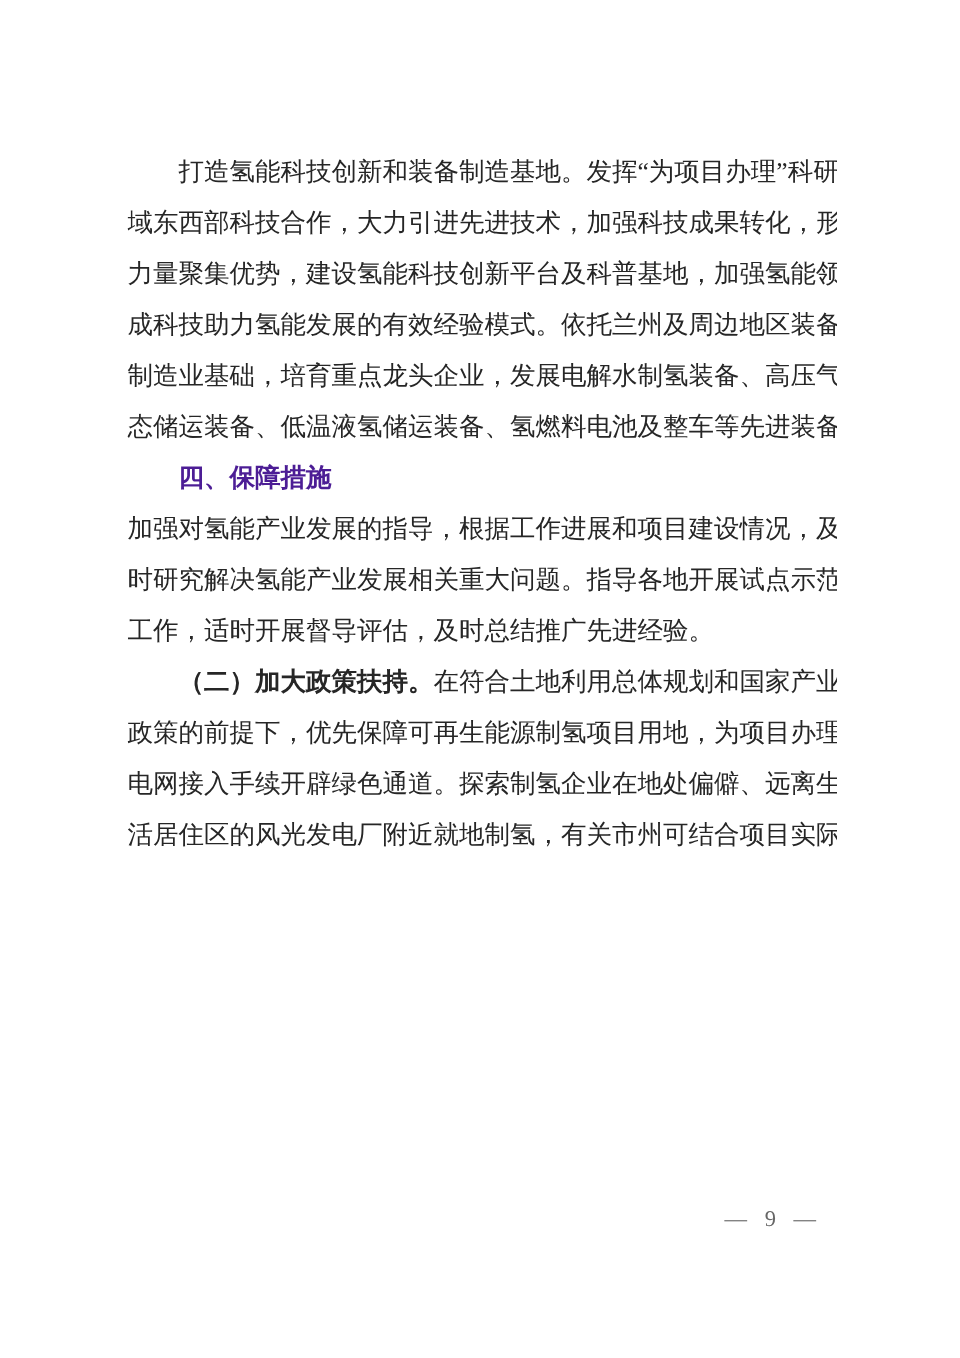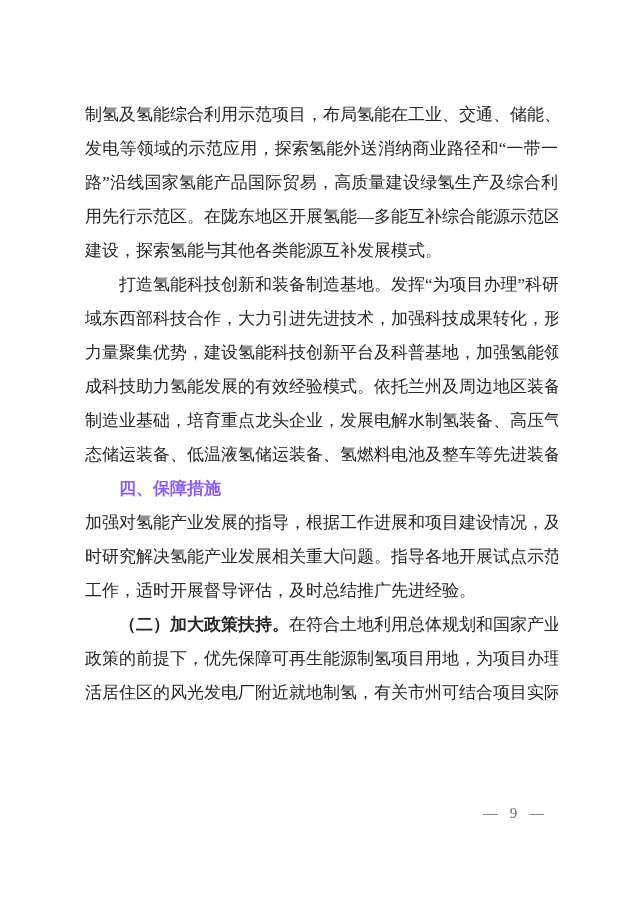--- a/index.html
+++ b/index.html
@@ -40,21 +40,21 @@
     text-align: left;
     text-align-last: left;
   }
   .indent { text-indent: 2em; }
   .heading-line {
     height: 34px;
     text-indent: 2em;
     font-family: "Liberation Sans", "DejaVu Sans", sans-serif;
     font-weight: 700;
     font-size: 17px;
-    color: #8b5cf6;
+    color: #4c1d95;
     text-align: left;
   }
   .bold-lead { font-weight: 700; }
   .page-number {
     position: absolute;
     top: 803px;
     left: 470px;
     width: 88px;
     font-size: 15px;
     line-height: 20px;
@@ -64,27 +64,20 @@
     letter-spacing: 1px;
   }
 </style>
 </head>
 <body>
 
 <div class="page">
 
   <div class="text-block">
 
-    <div class="para">
-      <div class="line">制氢及氢能综合利用示范项目，布局氢能在工业、交通、储能、</div>
-      <div class="line">发电等领域的示范应用，探索氢能外送消纳商业路径和“一带一</div>
-      <div class="line">路”沿线国家氢能产品国际贸易，高质量建设绿氢生产及综合利</div>
-      <div class="line">用先行示范区。在陇东地区开展氢能—多能互补综合能源示范区</div>
-      <div class="line last">建设，探索氢能与其他各类能源互补发展模式。</div>
-    </div>
 
     <div class="para">
       <div class="line indent">打造氢能科技创新和装备制造基地。发挥“为项目办理”科研</div>
       <div class="line">域东西部科技合作，大力引进先进技术，加强科技成果转化，形</div>
       <div class="line">力量聚集优势，建设氢能科技创新平台及科普基地，加强氢能领</div>
       <div class="line">成科技助力氢能发展的有效经验模式。依托兰州及周边地区装备</div>
       <div class="line">制造业基础，培育重点龙头企业，发展电解水制氢装备、高压气</div>
       <div class="line">态储运装备、低温液氢储运装备、氢燃料电池及整车等先进装备</div>
     </div>
 
@@ -92,20 +85,21 @@
 
     <div class="para">
       <div class="line">加强对氢能产业发展的指导，根据工作进展和项目建设情况，及</div>
       <div class="line">时研究解决氢能产业发展相关重大问题。指导各地开展试点示范</div>
       <div class="line last">工作，适时开展督导评估，及时总结推广先进经验。</div>
     </div>
 
     <div class="para">
       <div class="line indent"><span class="bold-lead">（二）加大政策扶持。</span><span>在符合土地利用总体规划和国家产业</span></div>
       <div class="line">政策的前提下，优先保障可再生能源制氢项目用地，为项目办理</div>
+      <div class="line">电网接入手续开辟绿色通道。探索制氢企业在地处偏僻、远离生</div>
       <div class="line">活居住区的风光发电厂附近就地制氢，有关市州可结合项目实际</div>
     </div>
 
   </div>
 
   <div class="page-number">— 9 —</div>
 
 </div>
 
 </body></html>

